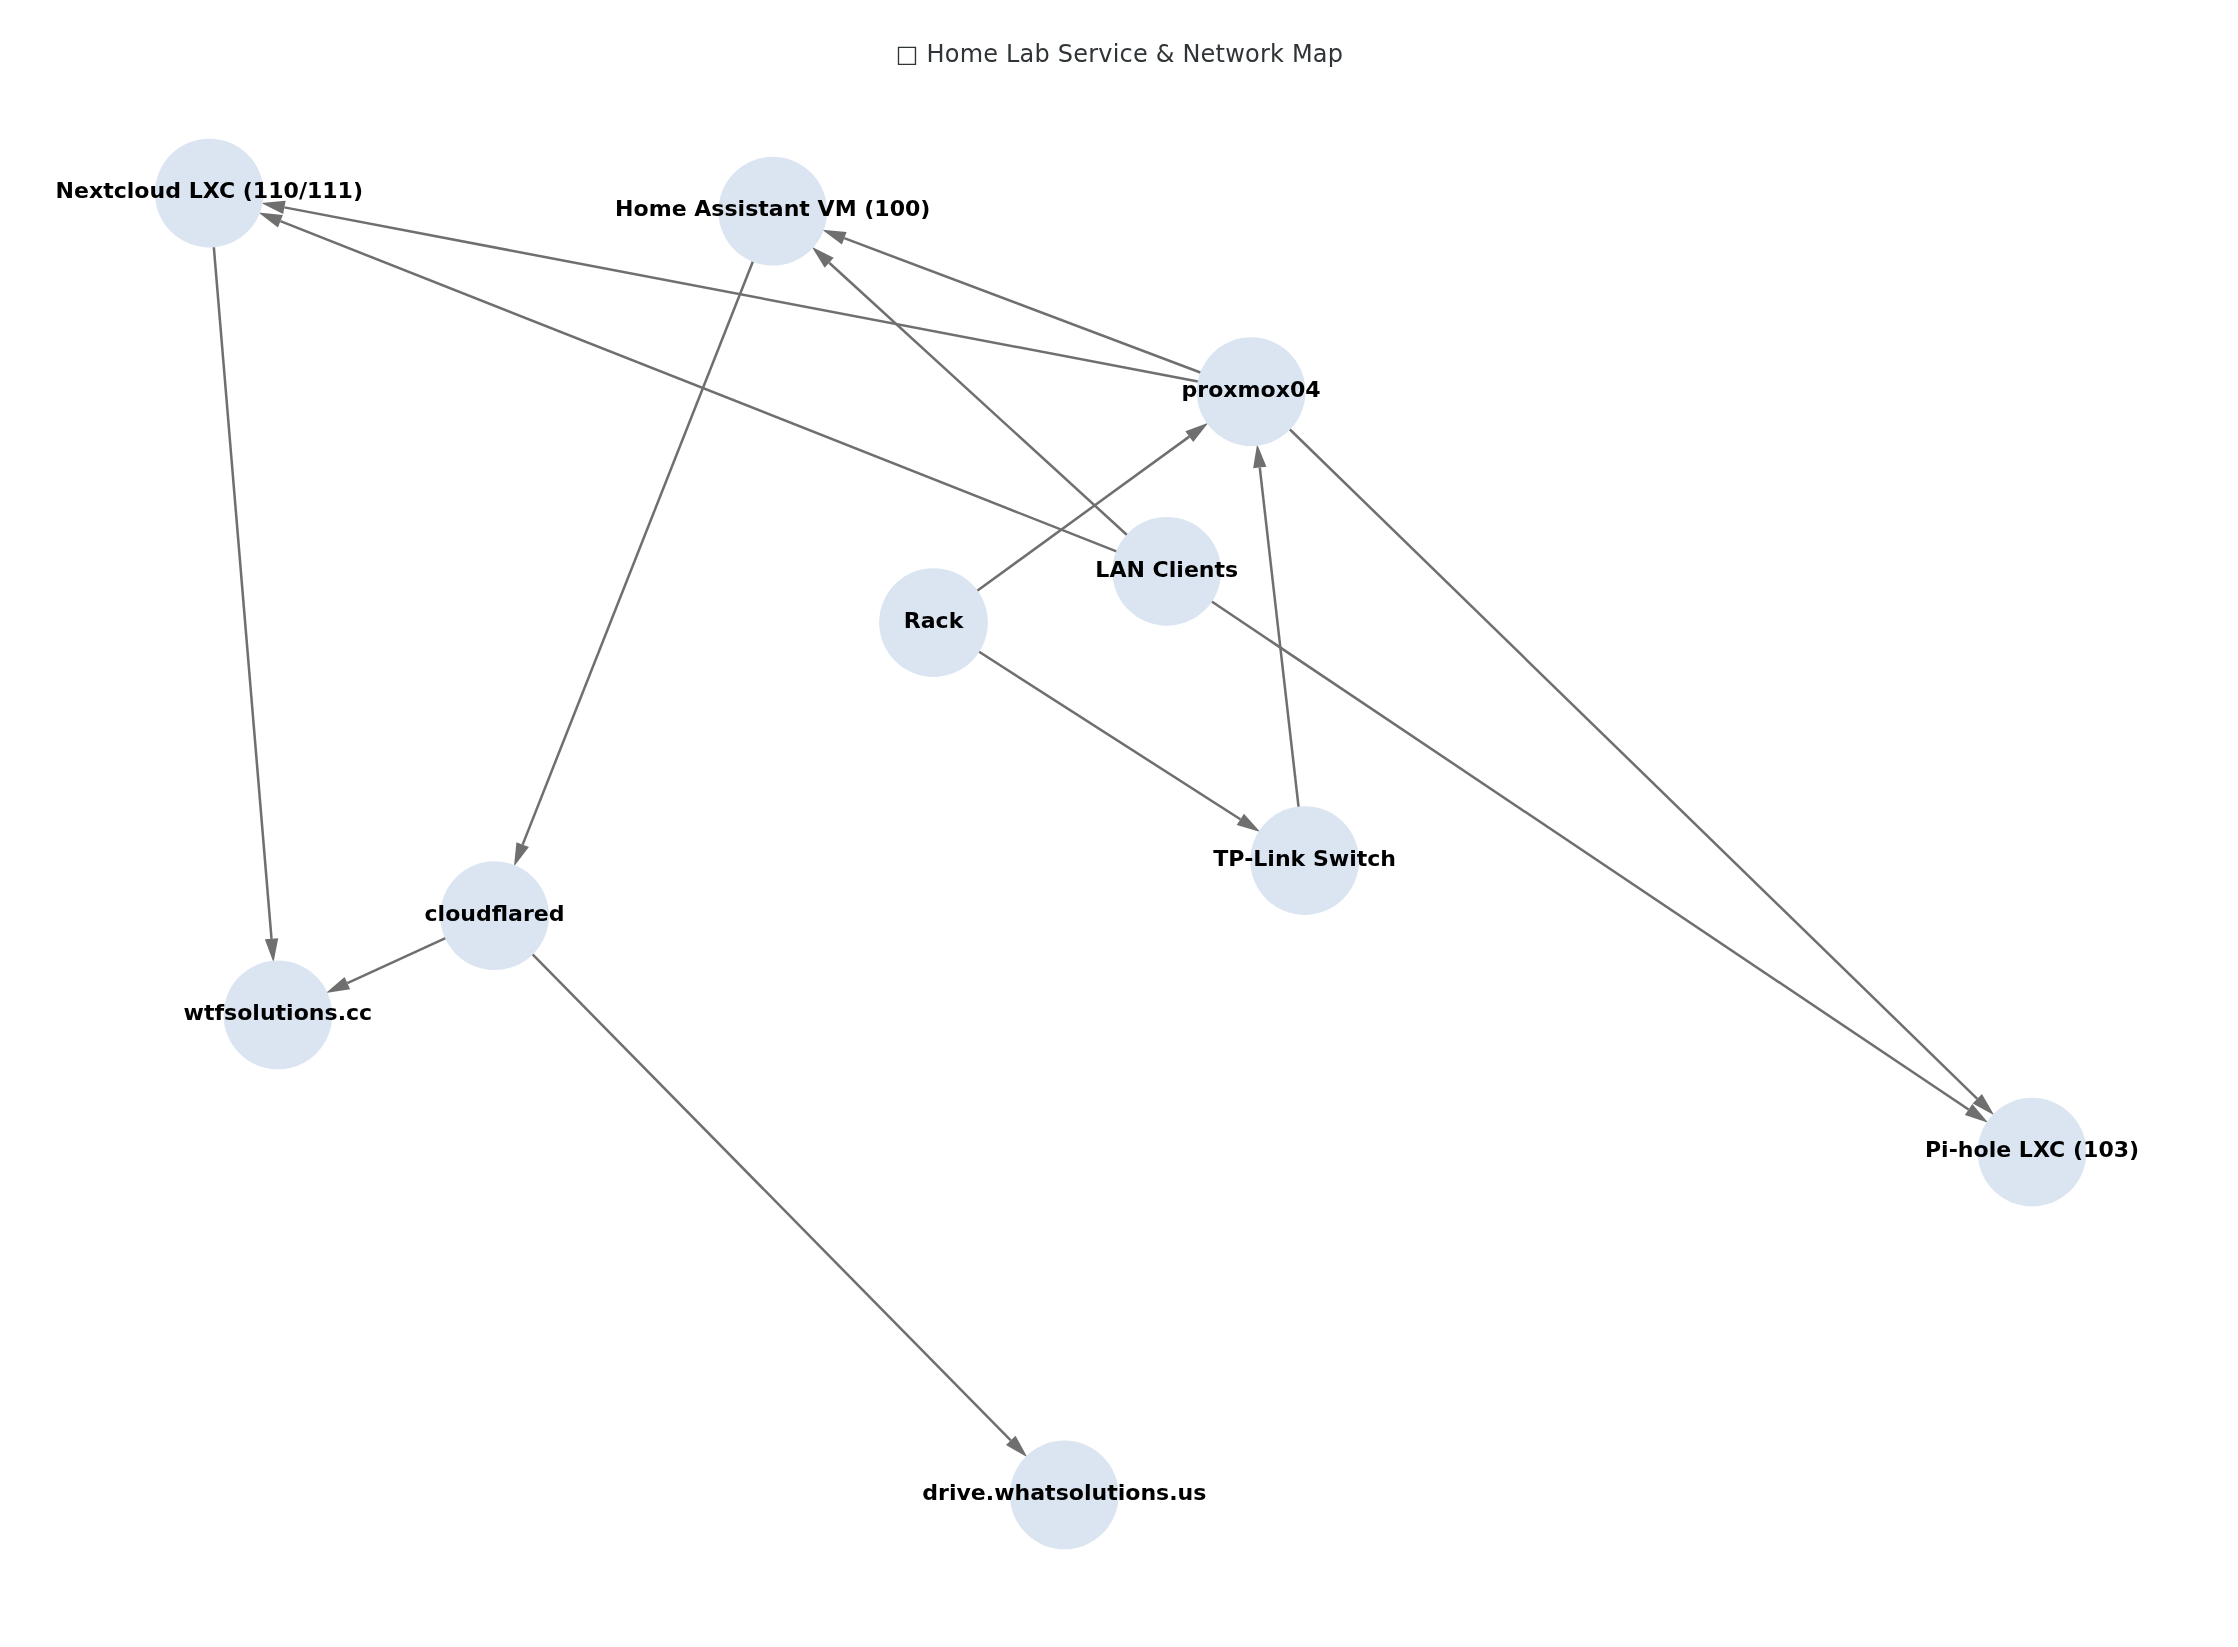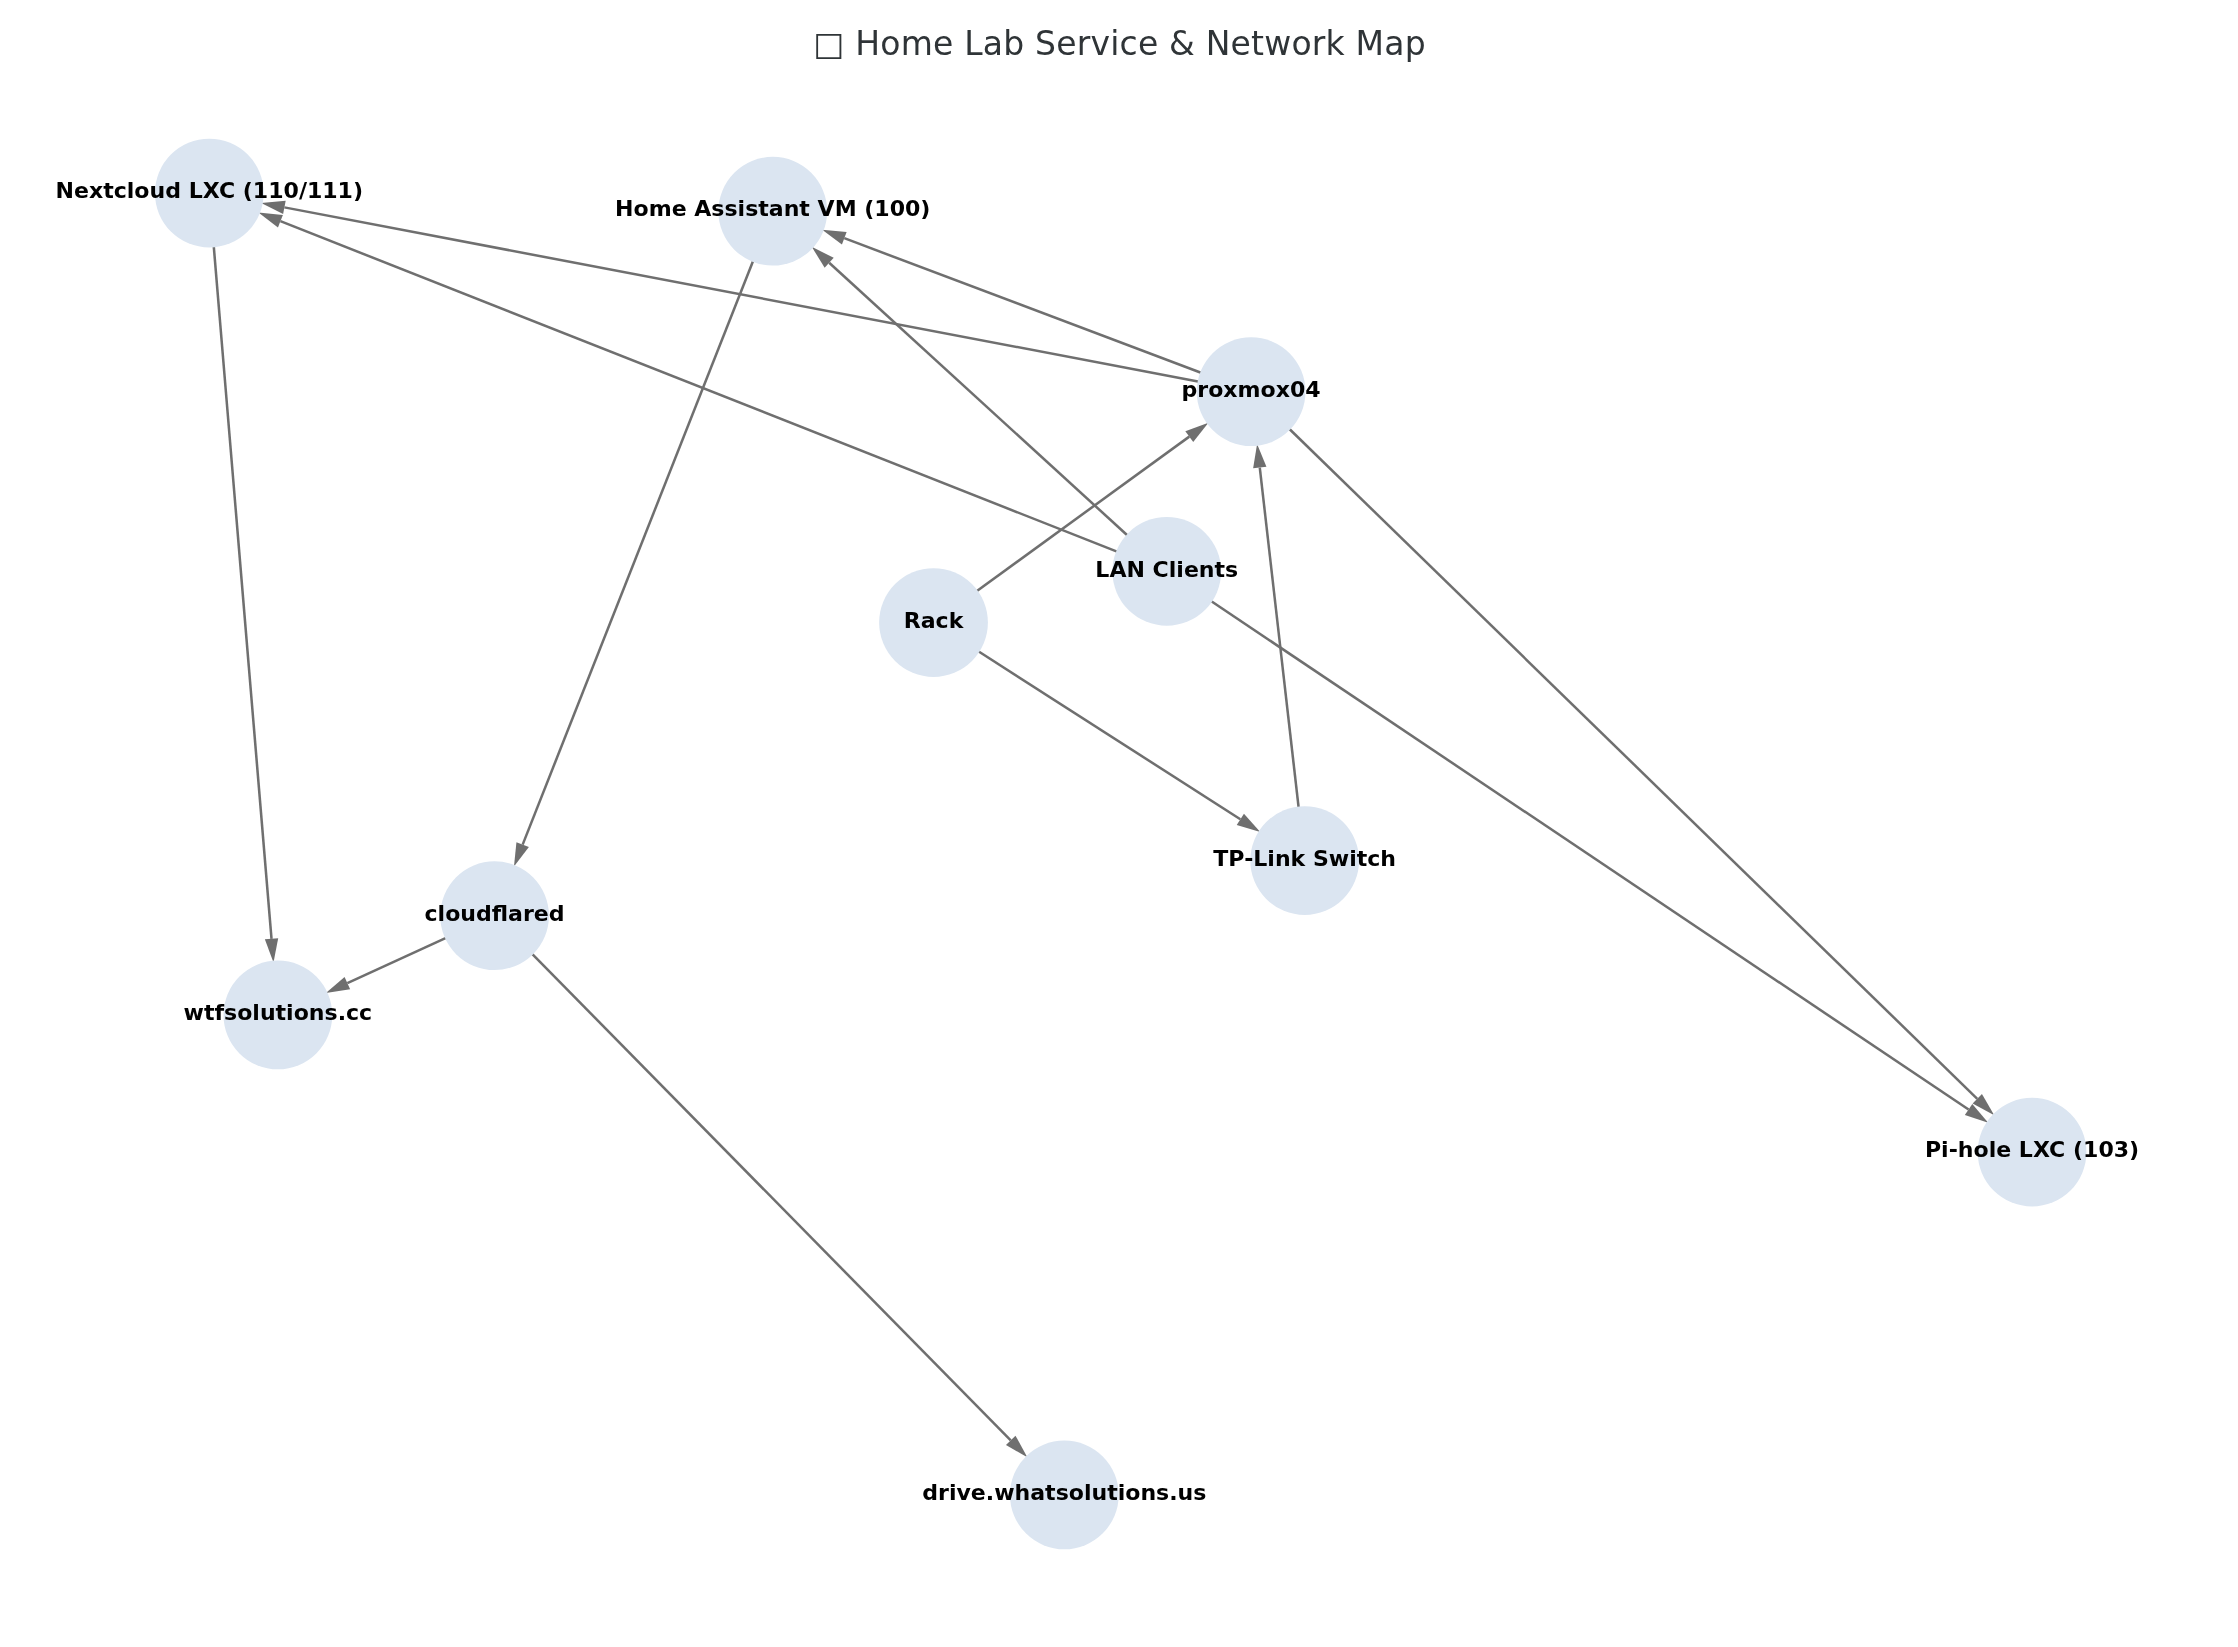--- a/index.html
+++ b/index.html
@@ -14,29 +14,29 @@
     overflow: hidden;
   }
   #canvas {
     position: relative;
     width: 2239px;
     height: 1647px;
     background: #ffffff;
   }
   #title {
     position: absolute;
-    top: 4px;
+    top: 14px;
     left: 0;
     width: 2239px;
     height: 79px;
     display: flex;
     align-items: center;
     justify-content: center;
     font-family: "DejaVu Sans", sans-serif;
-    font-size: 33px;
+    font-size: 24px;
     font-weight: 400;
     color: #2f3437;
     letter-spacing: 0.2px;
     white-space: pre;
   }
   #graph-svg {
     position: absolute;
     top: 0;
     left: 0;
     width: 2239px;

